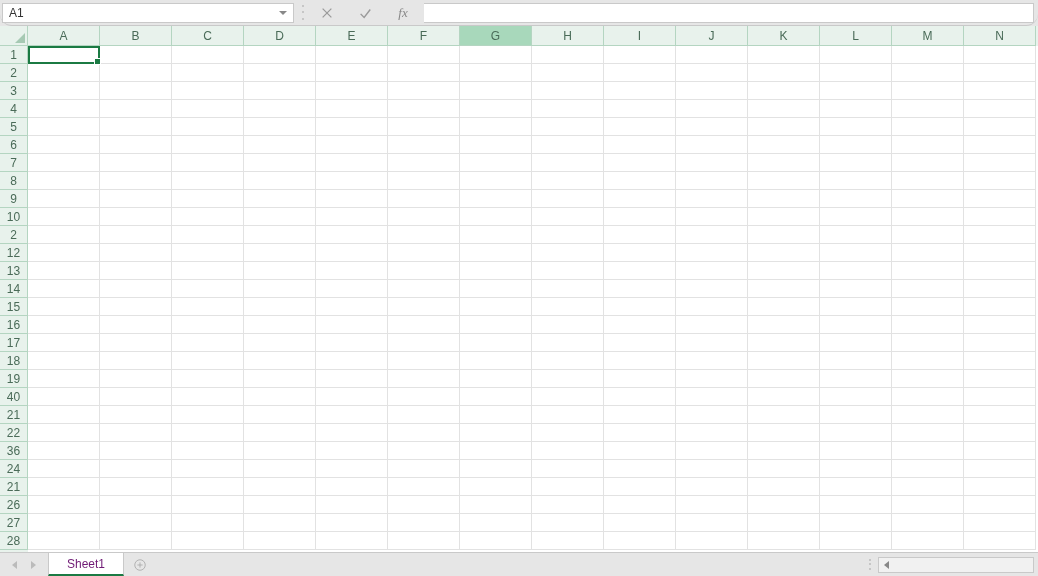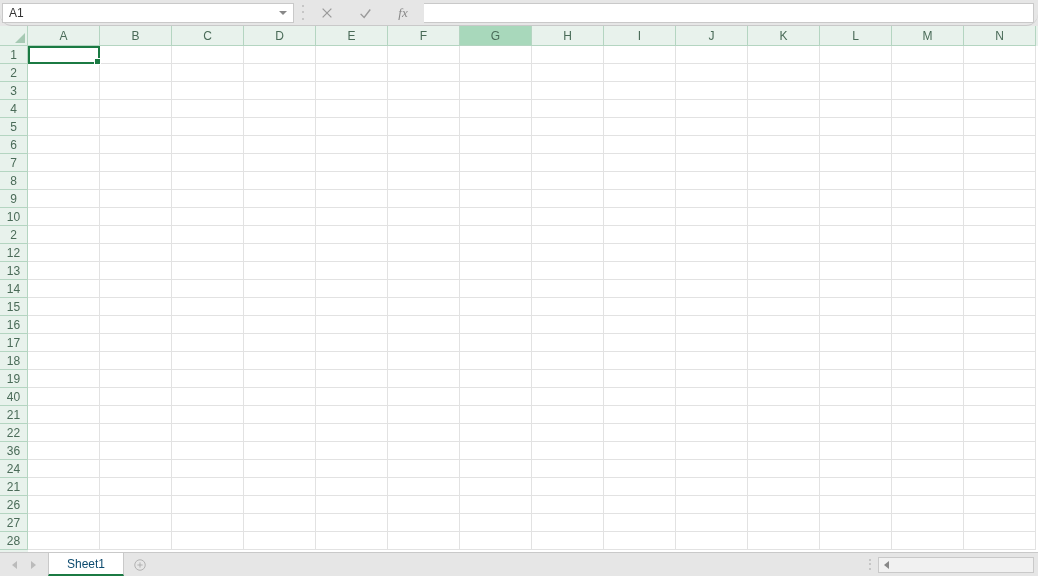--- a/index.html
+++ b/index.html
@@ -232,21 +232,21 @@
   .sheet-tab {
     background:#fff;
     border-top:1px solid #c9c9c9;
     border-left:1px solid #c9c9c9;
     border-right:1px solid #c9c9c9;
     border-bottom:2px solid #1b7a43;
     padding:0 18px;
     display:flex;
     align-items:center;
     font-size:12px;
-    color:#0c4a6e;
+    color:#701a75;
     cursor:pointer;
     margin-top:-1px;
   }
   .add-sheet {
     width:32px;
     display:flex;
     align-items:center;
     justify-content:center;
     color:#999;
     cursor:pointer;

